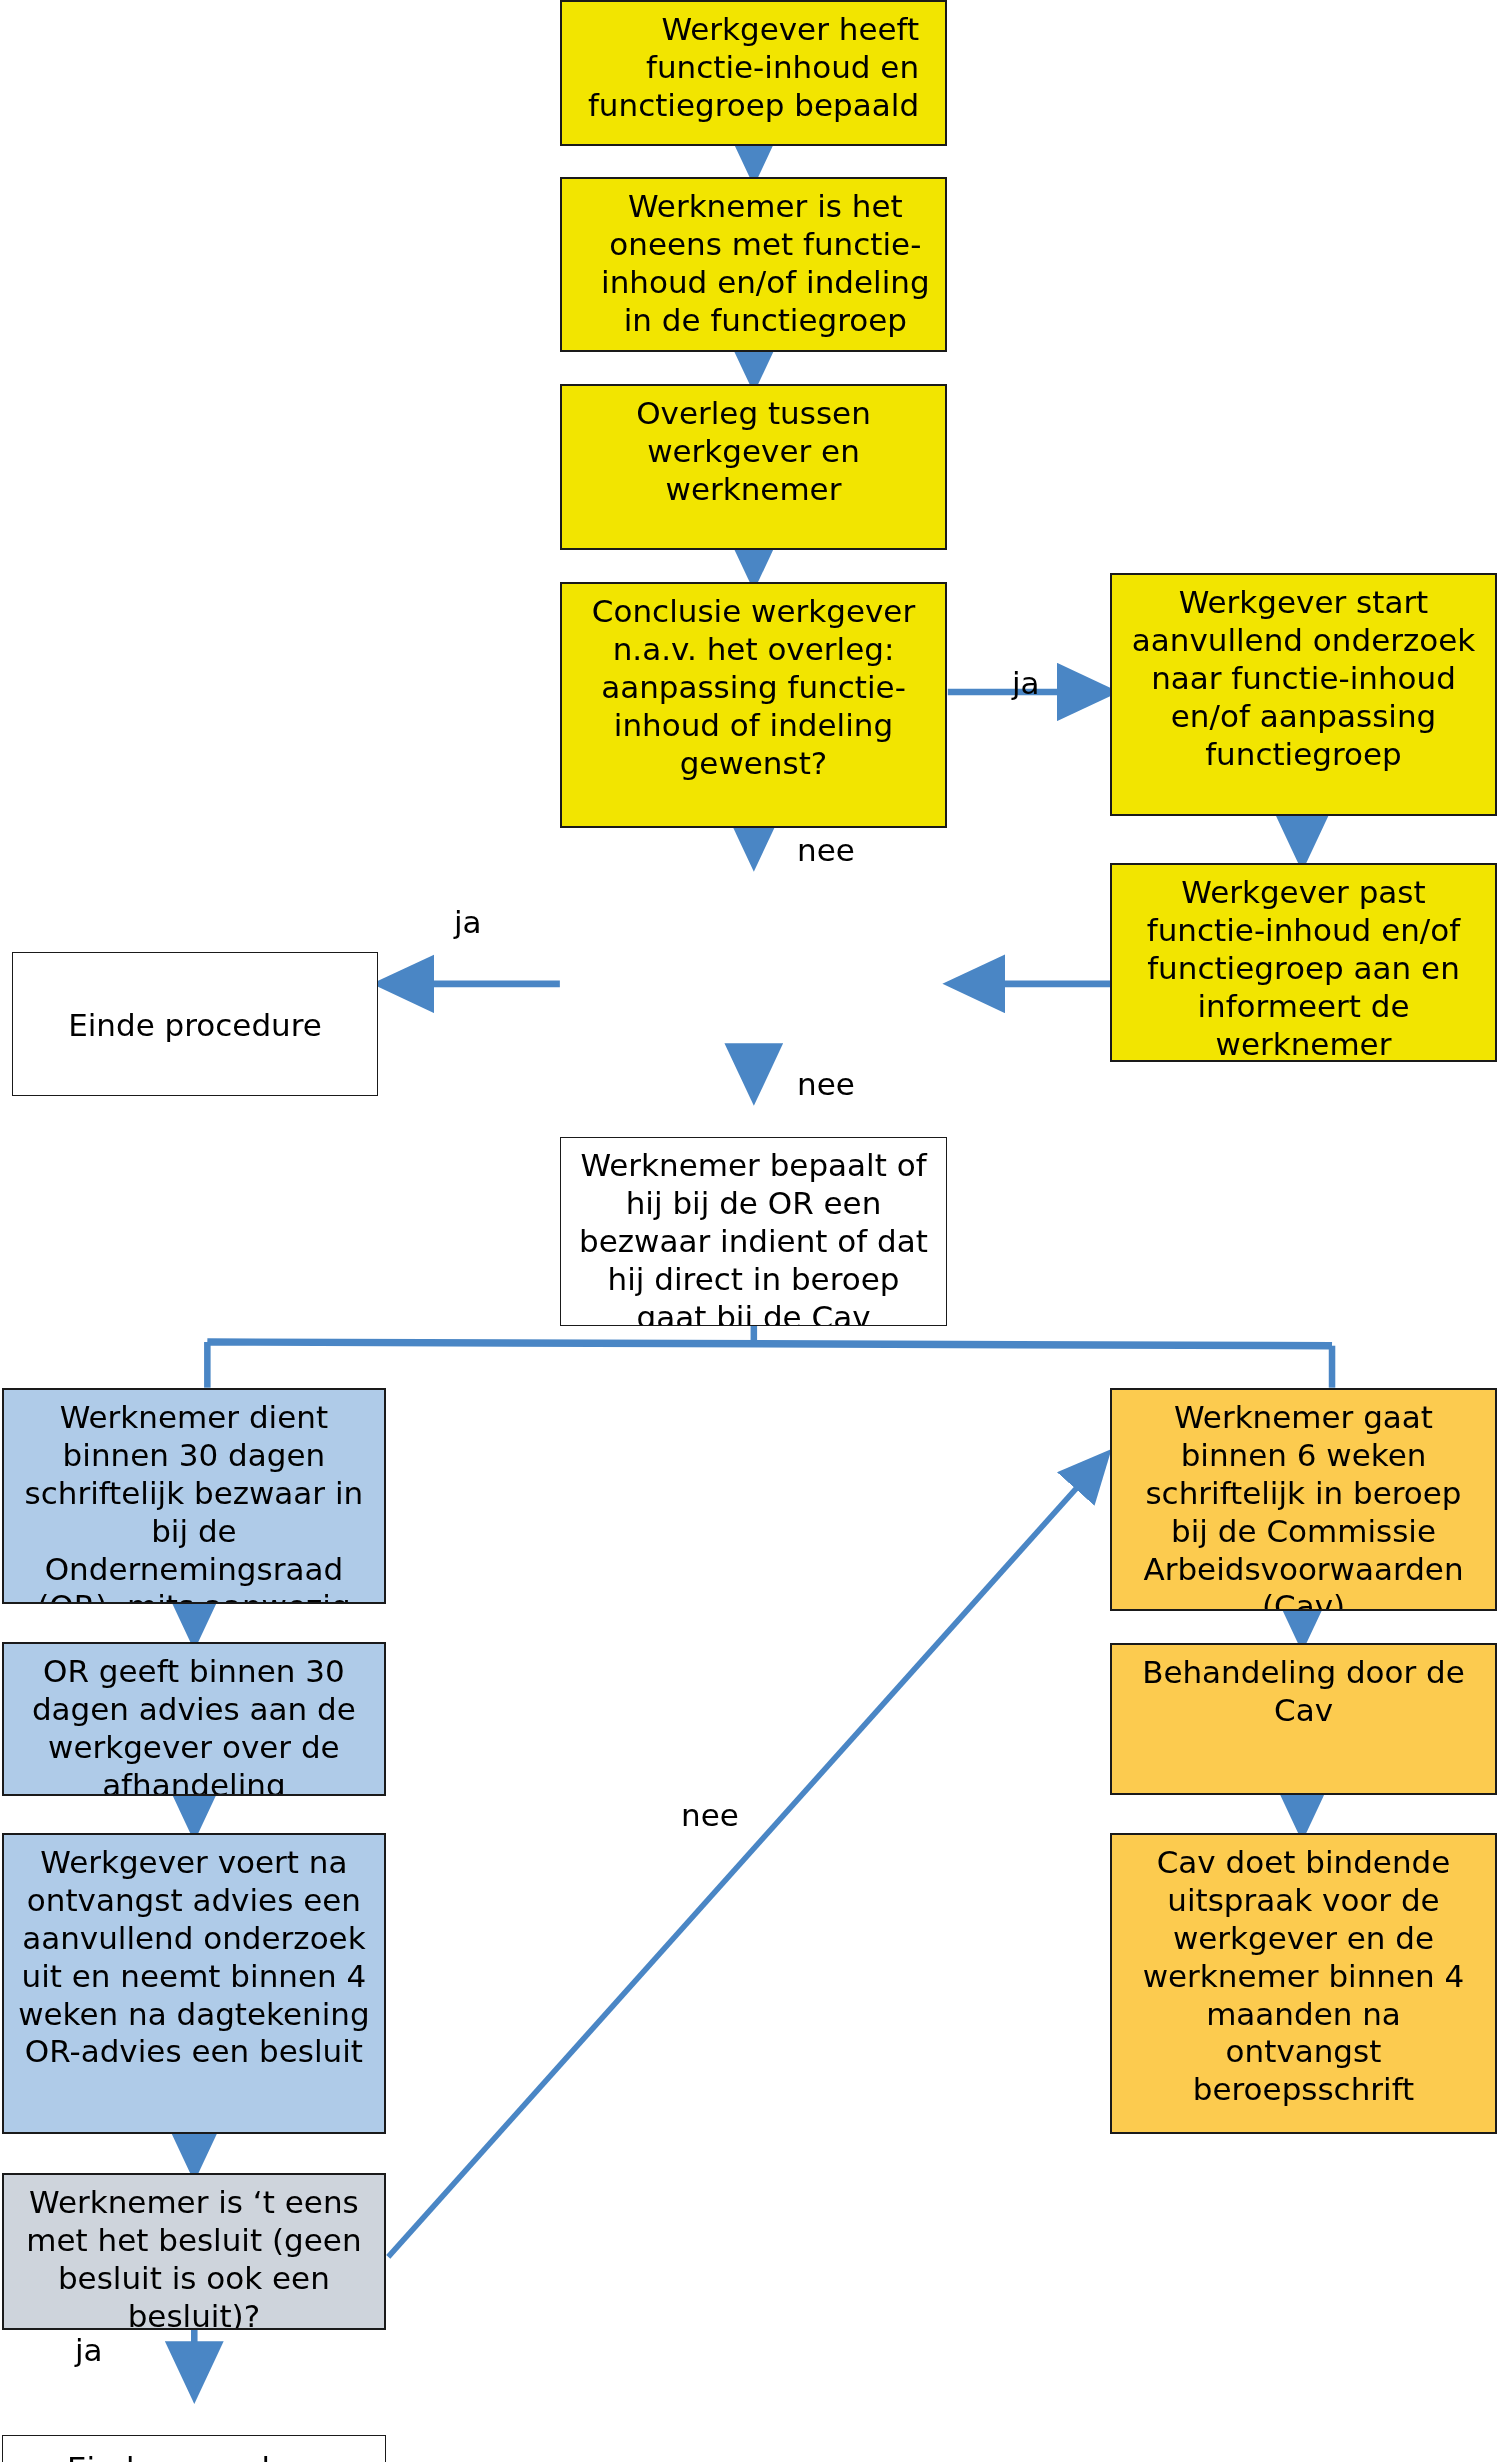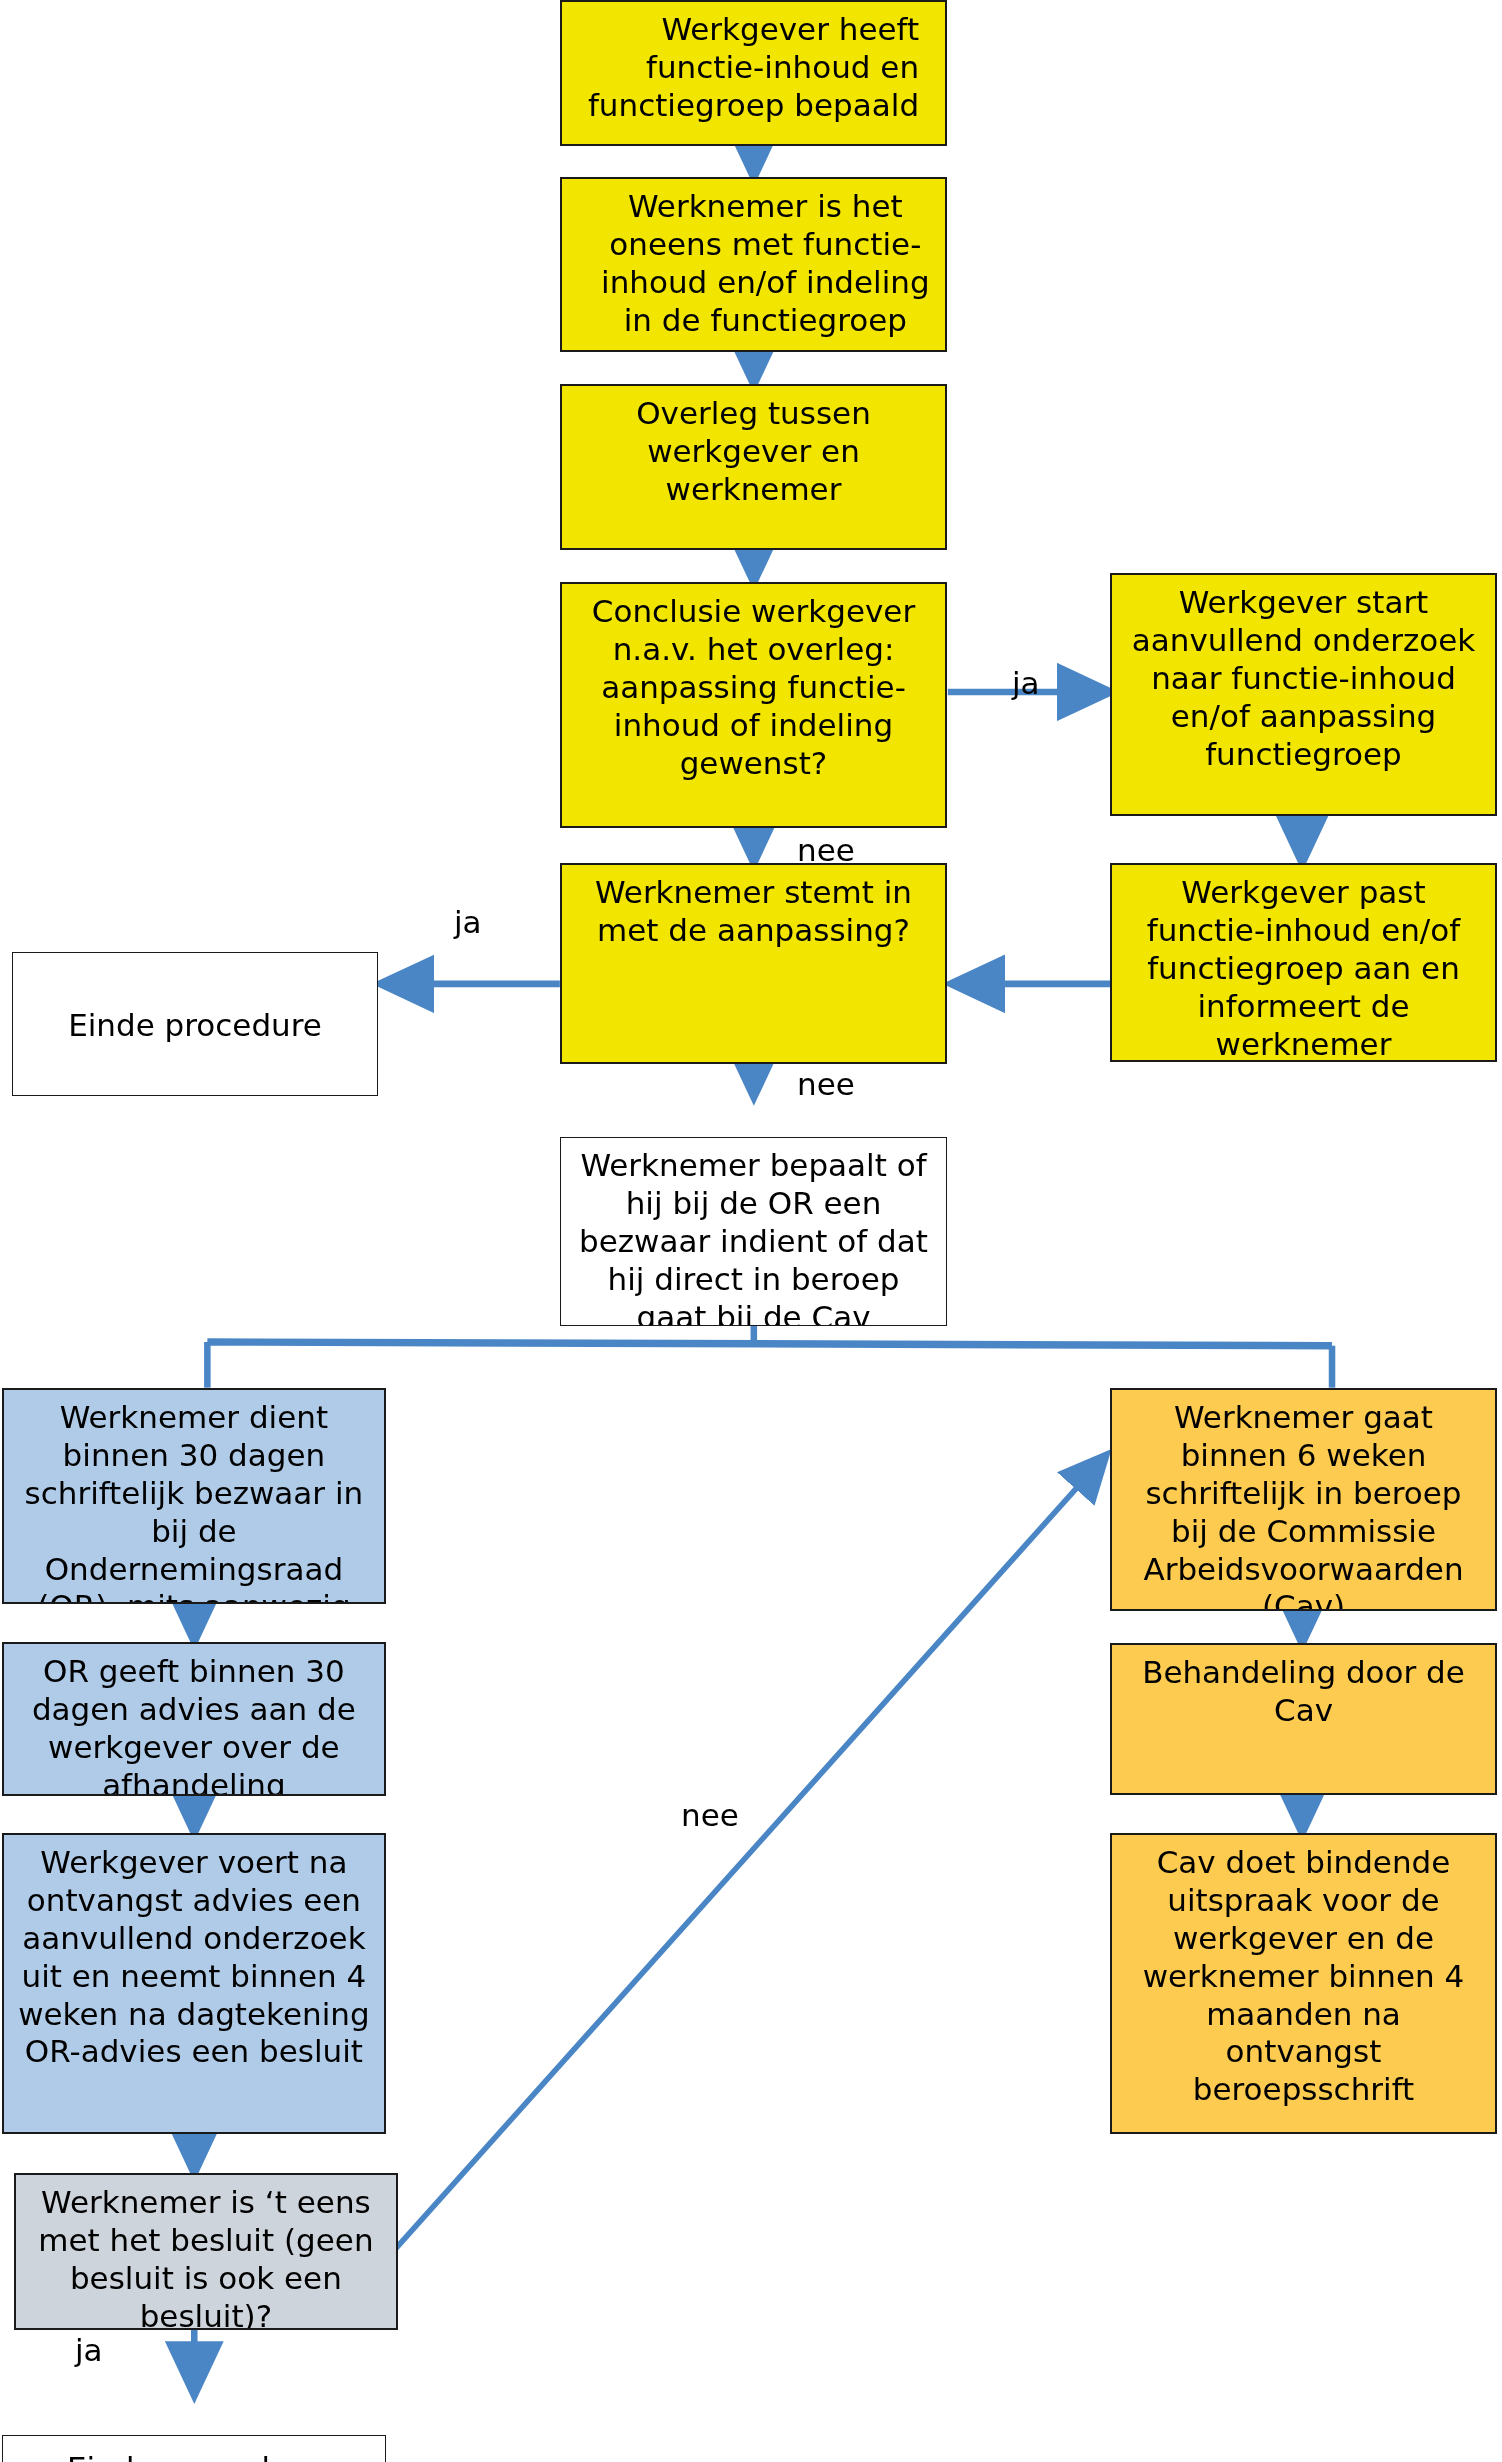--- a/index.html
+++ b/index.html
@@ -122,22 +122,20 @@
 naar functie-inhoud
 en/of aanpassing
 functiegroep</div>
 
   <div class="node fill-yellow" style="left:1110px;top:863px;width:387px;height:199px;">Werkgever past
 functie-inhoud en/of
 functiegroep aan en
 informeert de
 werknemer</div>
 
-  <div class="node fill-yellow" style="left:560px;top:863px;width:387px;height:201px;">Werknemer stemt in
-met de aanpassing?</div>
 
   <div class="node mid fill-white thin" style="left:12px;top:912px;width:366px;height:144px;">Einde procedure</div>
 
   <div class="node fill-white thin" style="left:560px;top:1097px;width:387px;height:189px;">Werknemer bepaalt of
 hij bij de OR een
 bezwaar indient of dat
 hij direct in beroep
 gaat bij de Cav</div>
 
   <div class="node fill-blue" style="left:1.9px;top:1388px;width:384px;height:216px;">Werknemer dient
@@ -152,21 +150,21 @@
 werkgever over de
 afhandeling</div>
 
   <div class="node fill-blue" style="left:1.9px;top:1833px;width:384px;height:301px;">Werkgever voert na
 ontvangst advies een
 aanvullend onderzoek
 uit en neemt binnen 4
 weken na dagtekening
 OR-advies een besluit</div>
 
-  <div class="node fill-gray" style="left:1.9px;top:2173px;width:384px;height:157px;margin-left:12px;">Werknemer is ‘t eens
+  <div class="node fill-gray" style="left:1.9px;top:2173px;width:384px;height:157px;">Werknemer is ‘t eens
 met het besluit (geen
 besluit is ook een
 besluit)?</div>
 
   <div class="node mid fill-white thin" style="left:1.9px;top:2395px;width:384px;height:65px;">Einde procedure</div>
 
   <div class="node fill-orange" style="left:1110px;top:1388px;width:387px;height:223px;">Werknemer gaat
 binnen 6 weken
 schriftelijk in  beroep
 bij de Commissie

